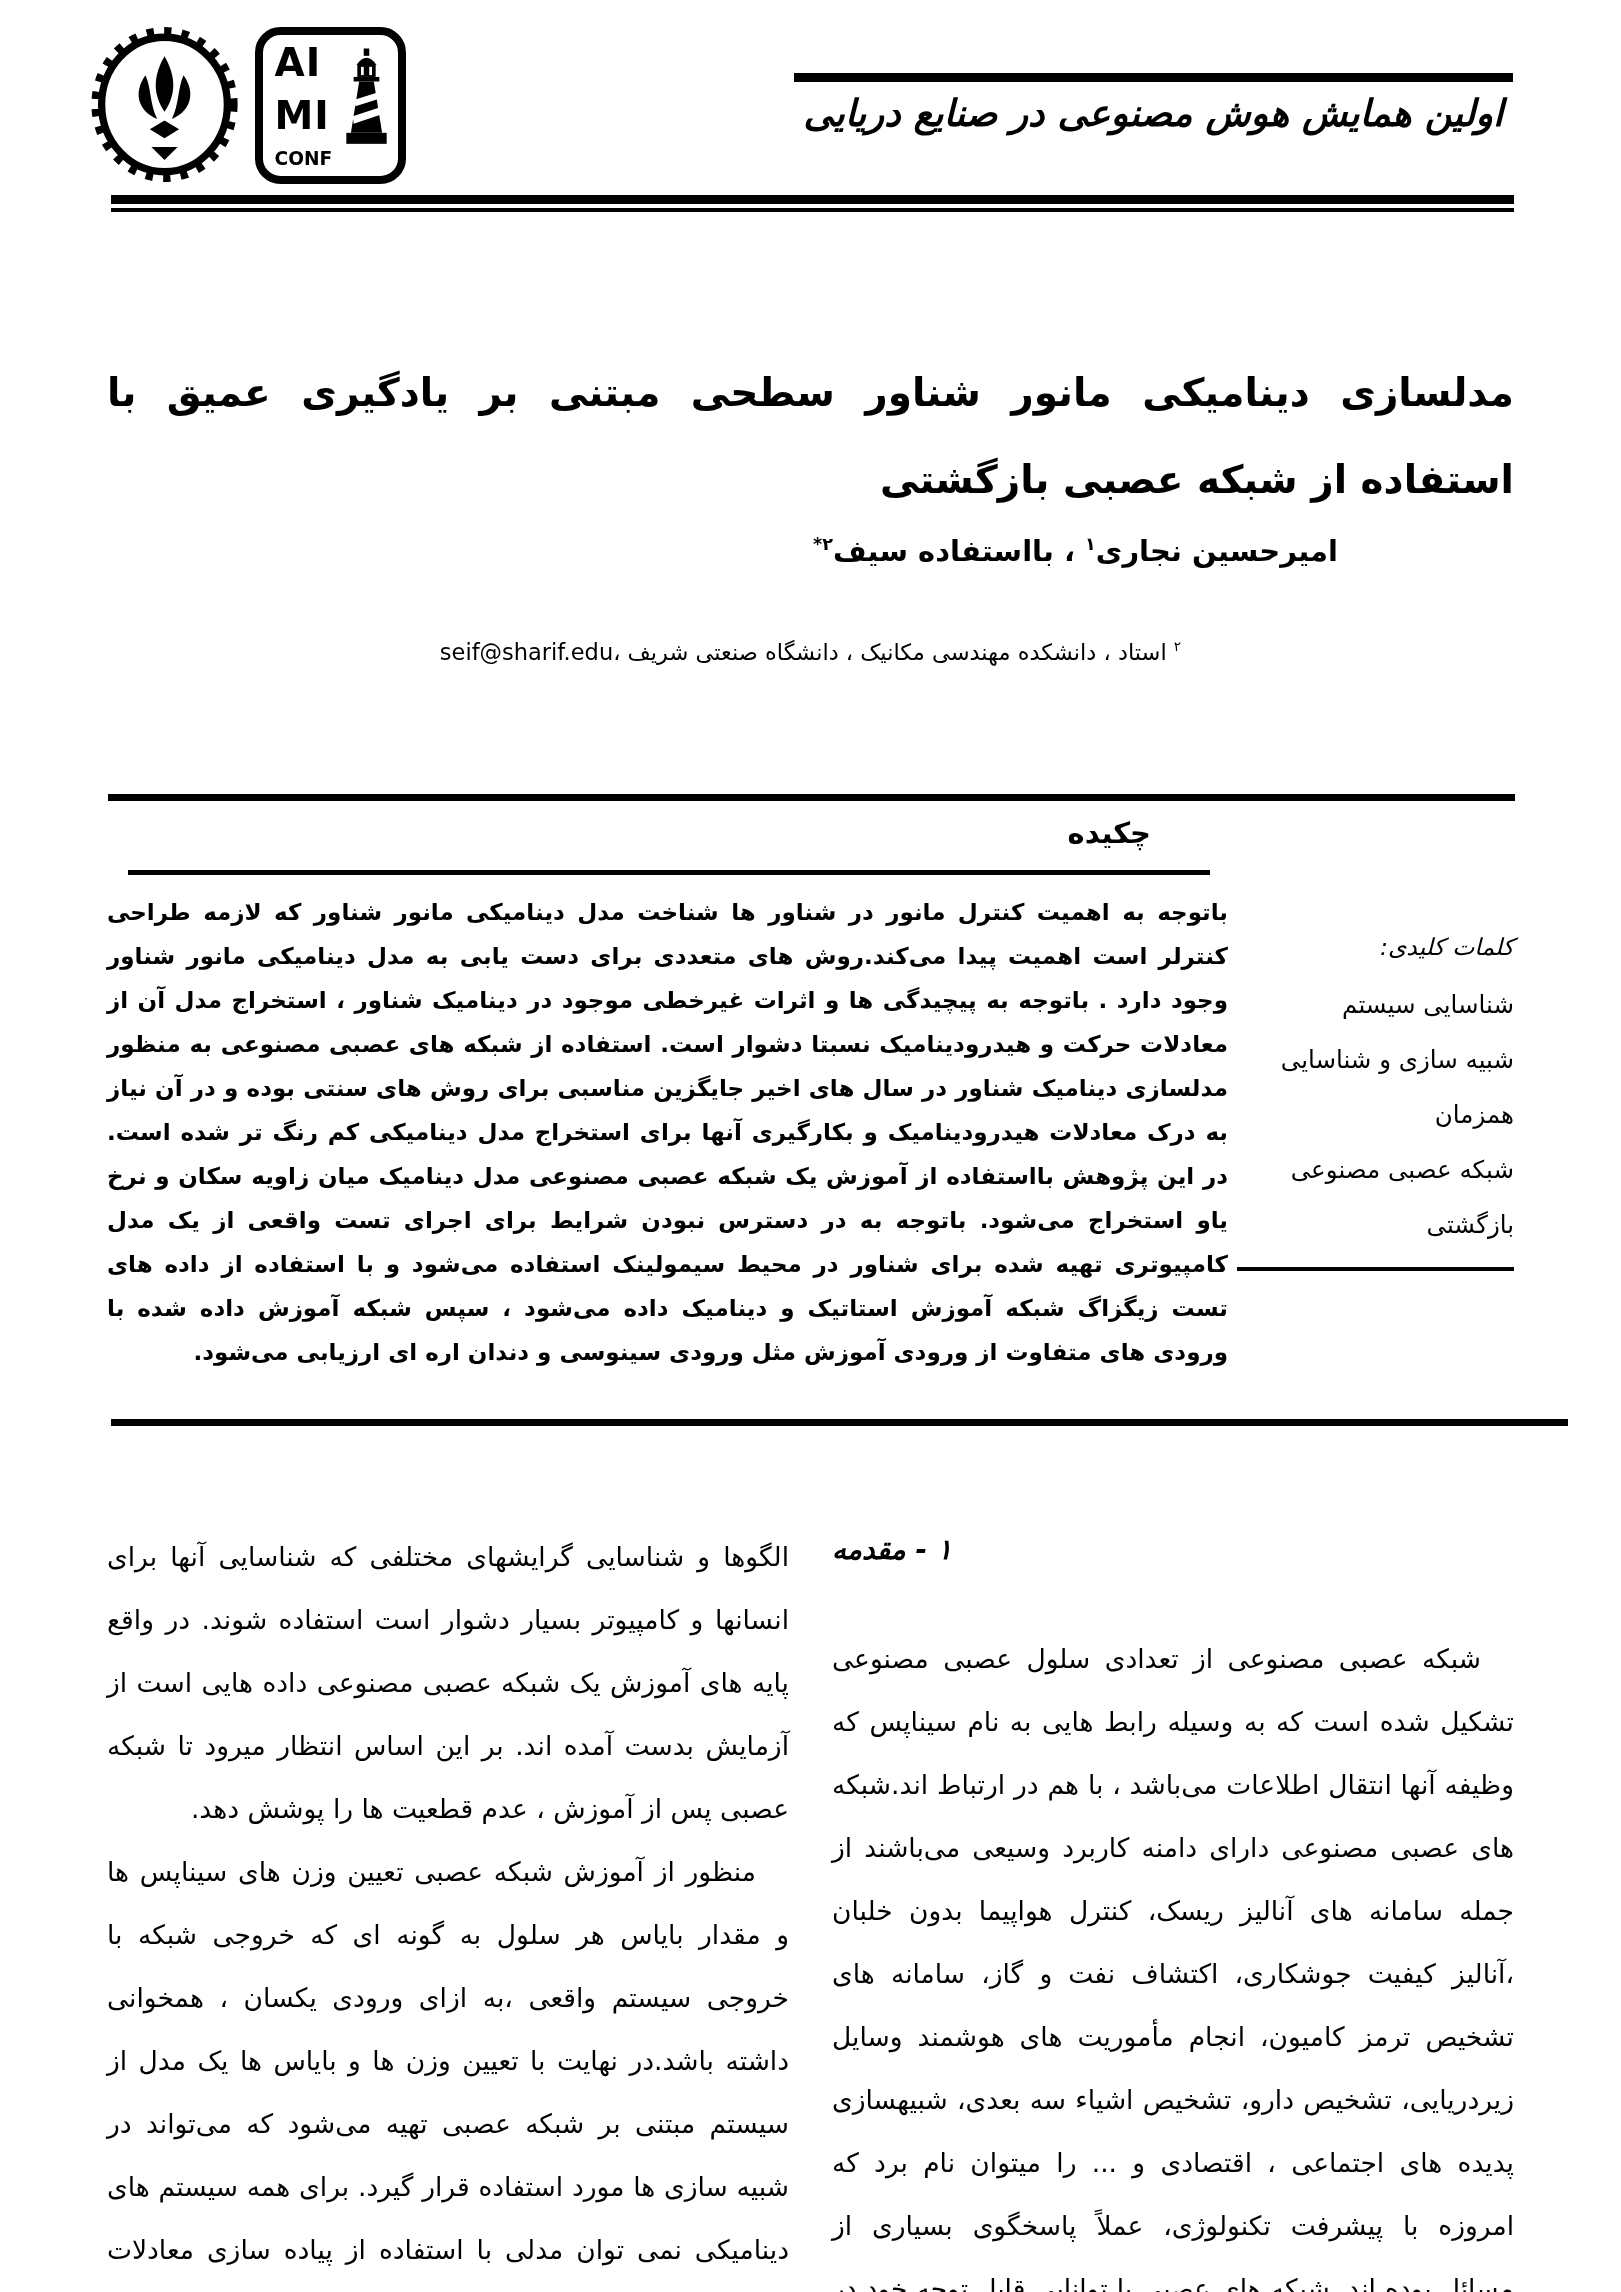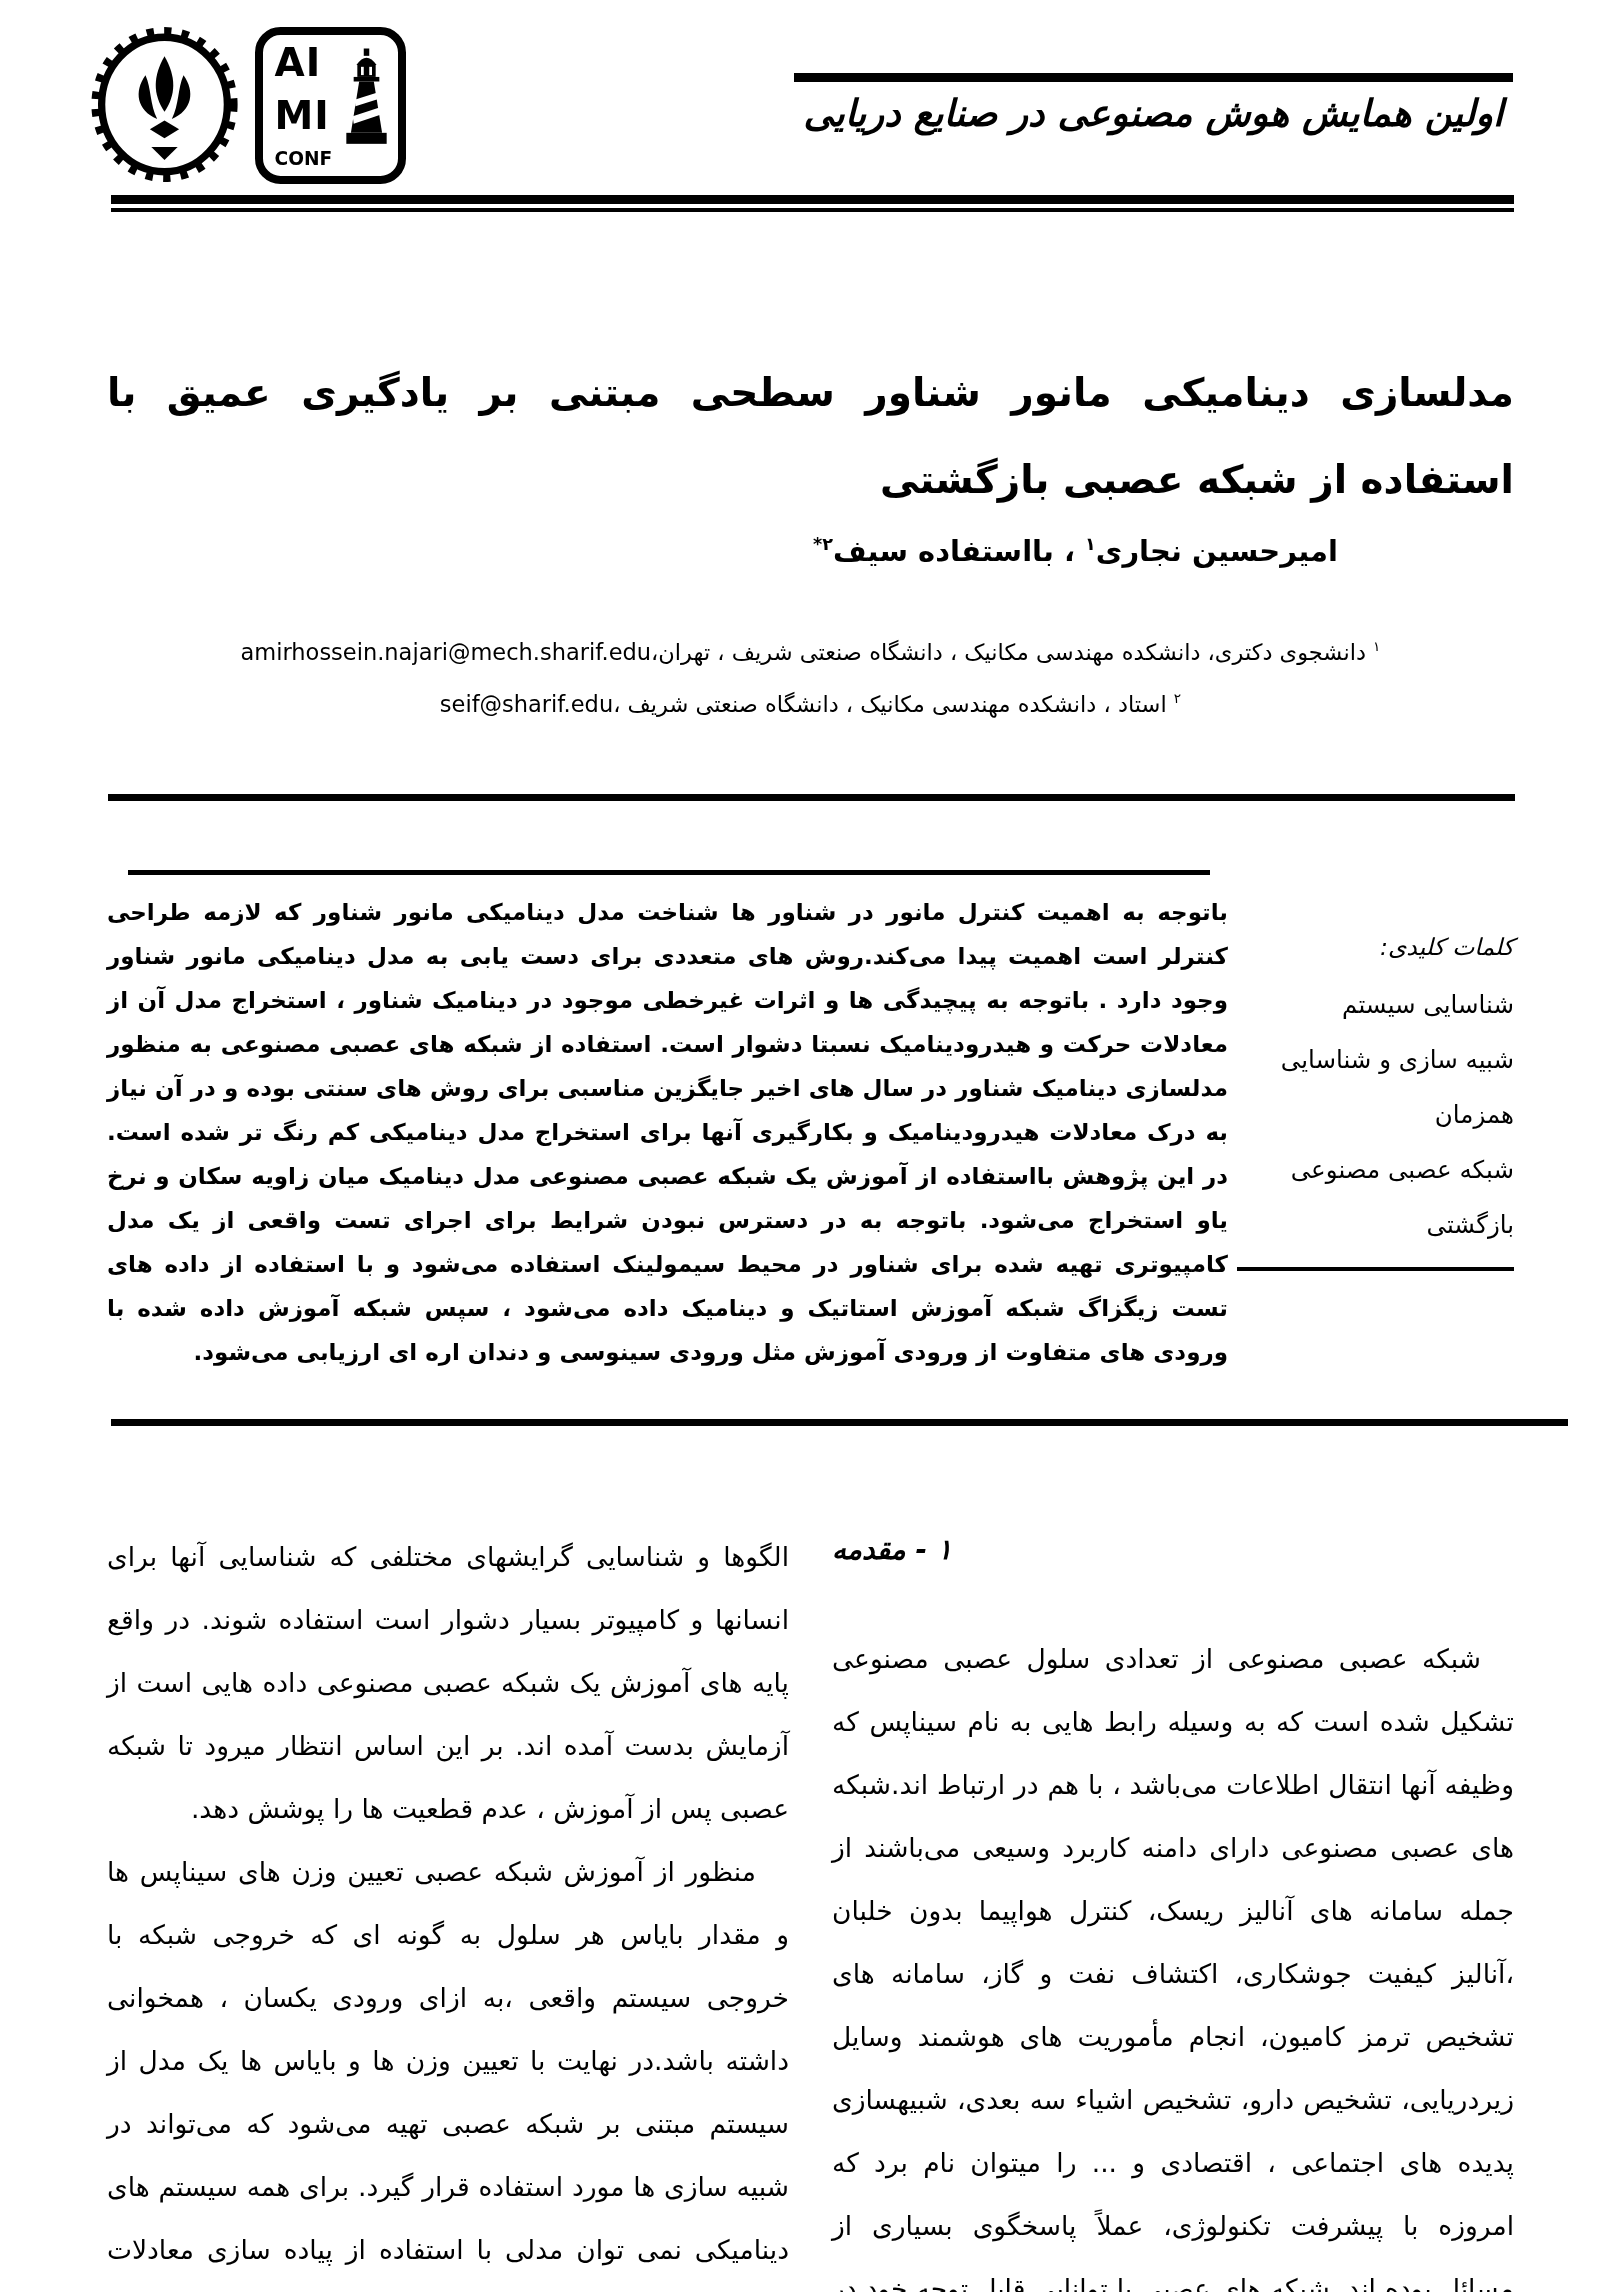--- a/index.html
+++ b/index.html
@@ -98,30 +98,27 @@
   <div class="rule rule-header-2"></div>
 
   <h1 class="paper-title">مدلسازی دینامیکی مانور شناور سطحی مبتنی بر یادگیری عمیق با استفاده از شبکه عصبی بازگشتی</h1>
 
   <div class="authors">
     <span>امیرحسین نجاری</span><sup>۱</sup><span> ، </span><span>بااستفاده سیف</span><sup>۲*</sup>
   </div>
 
   <div class="affiliations">
     <div>
-      <sup>۱</sup>
-      <span>دانشجوی دکتری، دانشکده مهندسی مکانیک ، دانشگاه صنعتی شریف ، تهران،</span><span class="email">amirhossein.najari@mech.sharif.edu</span>
-    </div>
-    <div>
       <sup>۲</sup>
       <span>استاد ، دانشکده مهندسی مکانیک ، دانشگاه صنعتی شریف ،</span><span class="email">seif@sharif.edu</span>
     </div>
   </div>
 
   <div class="rule rule-abstract-top"></div>
+  <div class="abstract-heading">چکیده</div>
   <div class="rule rule-abstract-heading"></div>
 
   <div class="abstract-area">
     <div class="keywords">
       <div class="keywords-heading">کلمات کلیدی:</div>
       <div class="keyword-item">شناسایی سیستم</div>
       <div class="keyword-item">شبیه سازی و شناسایی همزمان</div>
       <div class="keyword-item">شبکه عصبی مصنوعی بازگشتی</div>
       <div class="keywords-rule"></div>
     </div>

